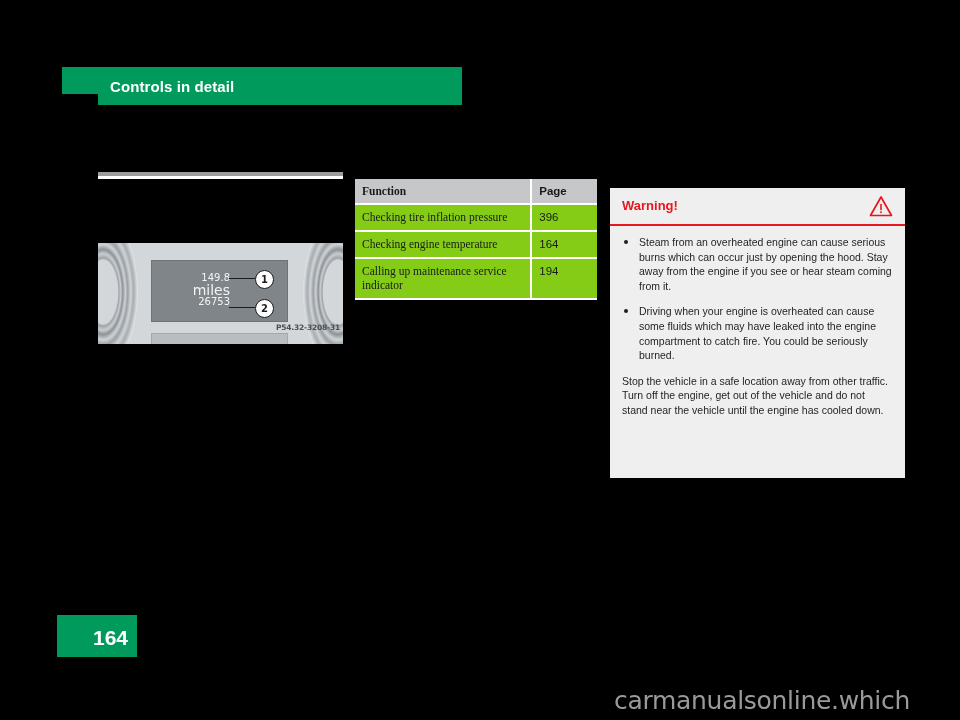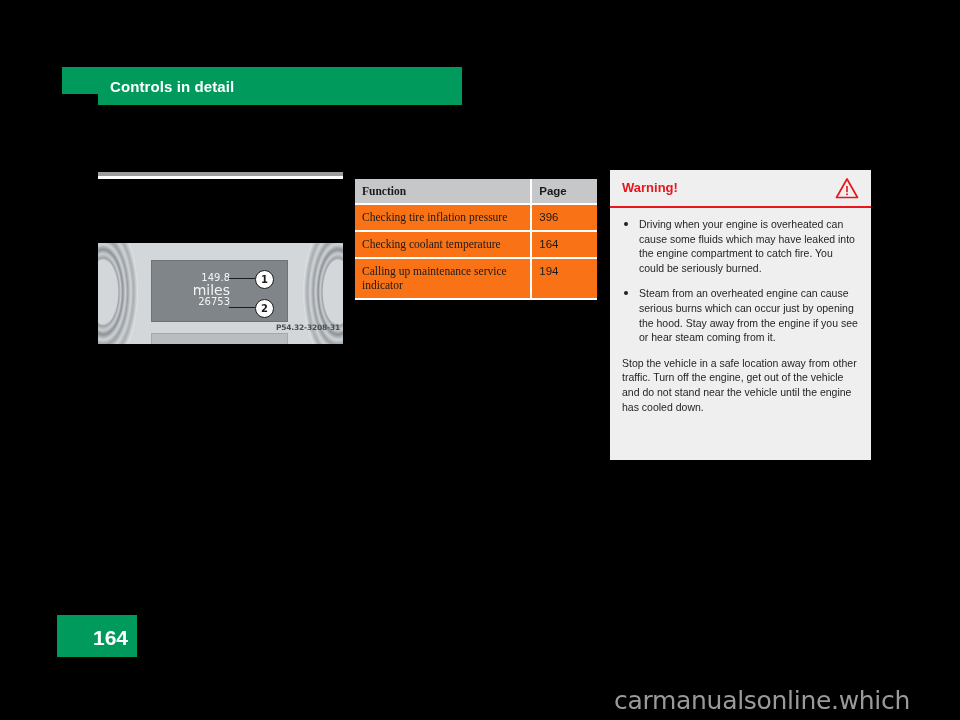--- a/index.html
+++ b/index.html
@@ -182,32 +182,32 @@
     line-height: 14px;
   }
   .func-table thead th {
     background: #c6c7c8;
     font-weight: bold;
     font-size: 11.5px;
     padding-top: 5px;
     padding-bottom: 5px;
   }
   .func-table tbody td {
-    background: #f97316;
+    background: #84cc16;
     margin-top: 16px;
   }
   .col-func { width: 185px; border-right: 2px solid #ffffff; font-family: Liberation Serif, serif; }
   .col-page { width: 57px; }
 
   
   .warning-box {
     position: absolute;
     left: 610px;
-    top: 170px;
-    width: 261px;
+    top: 188px;
+    width: 295px;
     height: 290px;
     background: #efefef;
     box-sizing: border-box;
   }
   .warning-head {
     position: relative;
     height: 36px;
     border-bottom: 2px solid #e8161d;
   }
   .warning-title {
@@ -315,21 +315,21 @@
         <th class="col-func">Function</th>
         <th class="col-page">Page</th>
       </tr>
     </thead>
     <tbody>
       <tr>
         <td class="col-func">Checking tire inflation pressure</td>
         <td class="col-page">396</td>
       </tr>
       <tr>
-        <td class="col-func">Checking coolant temperature</td>
+        <td class="col-func">Checking engine temperature</td>
         <td class="col-page">164</td>
       </tr>
       <tr>
         <td class="col-func">Calling up maintenance service indicator</td>
         <td class="col-page">194</td>
       </tr>
     </tbody>
   </table>
 
   <div class="warning-box">
@@ -339,25 +339,25 @@
         <svg viewBox="0 0 24 22" width="24" height="22" aria-hidden="true">
           <path d="M12 2 L22.5 20.5 L1.5 20.5 Z" fill="none" stroke="#e8161d" stroke-width="1.7" stroke-linejoin="round"></path>
           <rect x="11.2" y="9" width="1.6" height="6.2" fill="#e8161d"></rect>
           <rect x="11.2" y="16.4" width="1.6" height="1.7" fill="#e8161d"></rect>
         </svg>
       </div>
     </div>
     <div class="warning-body">
       <div class="bullet-item">
         <span class="bullet-dot"></span>
-        <span>Driving when your engine is overheated can cause some fluids which may have leaked into the engine compartment to catch fire. You could be seriously burned.</span>
+        <span>Steam from an overheated engine can cause serious burns which can occur just by opening the hood. Stay away from the engine if you see or hear steam coming from it.</span>
       </div>
       <div class="bullet-item">
         <span class="bullet-dot"></span>
-        <span>Steam from an overheated engine can cause serious burns which can occur just by opening the hood. Stay away from the engine if you see or hear steam coming from it.</span>
+        <span>Driving when your engine is overheated can cause some fluids which may have leaked into the engine compartment to catch fire. You could be seriously burned.</span>
       </div>
       <div class="warning-para">Stop the vehicle in a safe location away from other traffic. Turn off the engine, get out of the vehicle and do not stand near the vehicle until the engine has cooled down.</div>
     </div>
   </div>
 
   <div class="page-num-box">
     <div class="page-num">164</div>
   </div>
   <div class="watermark">carmanualsonline.which</div>
 

